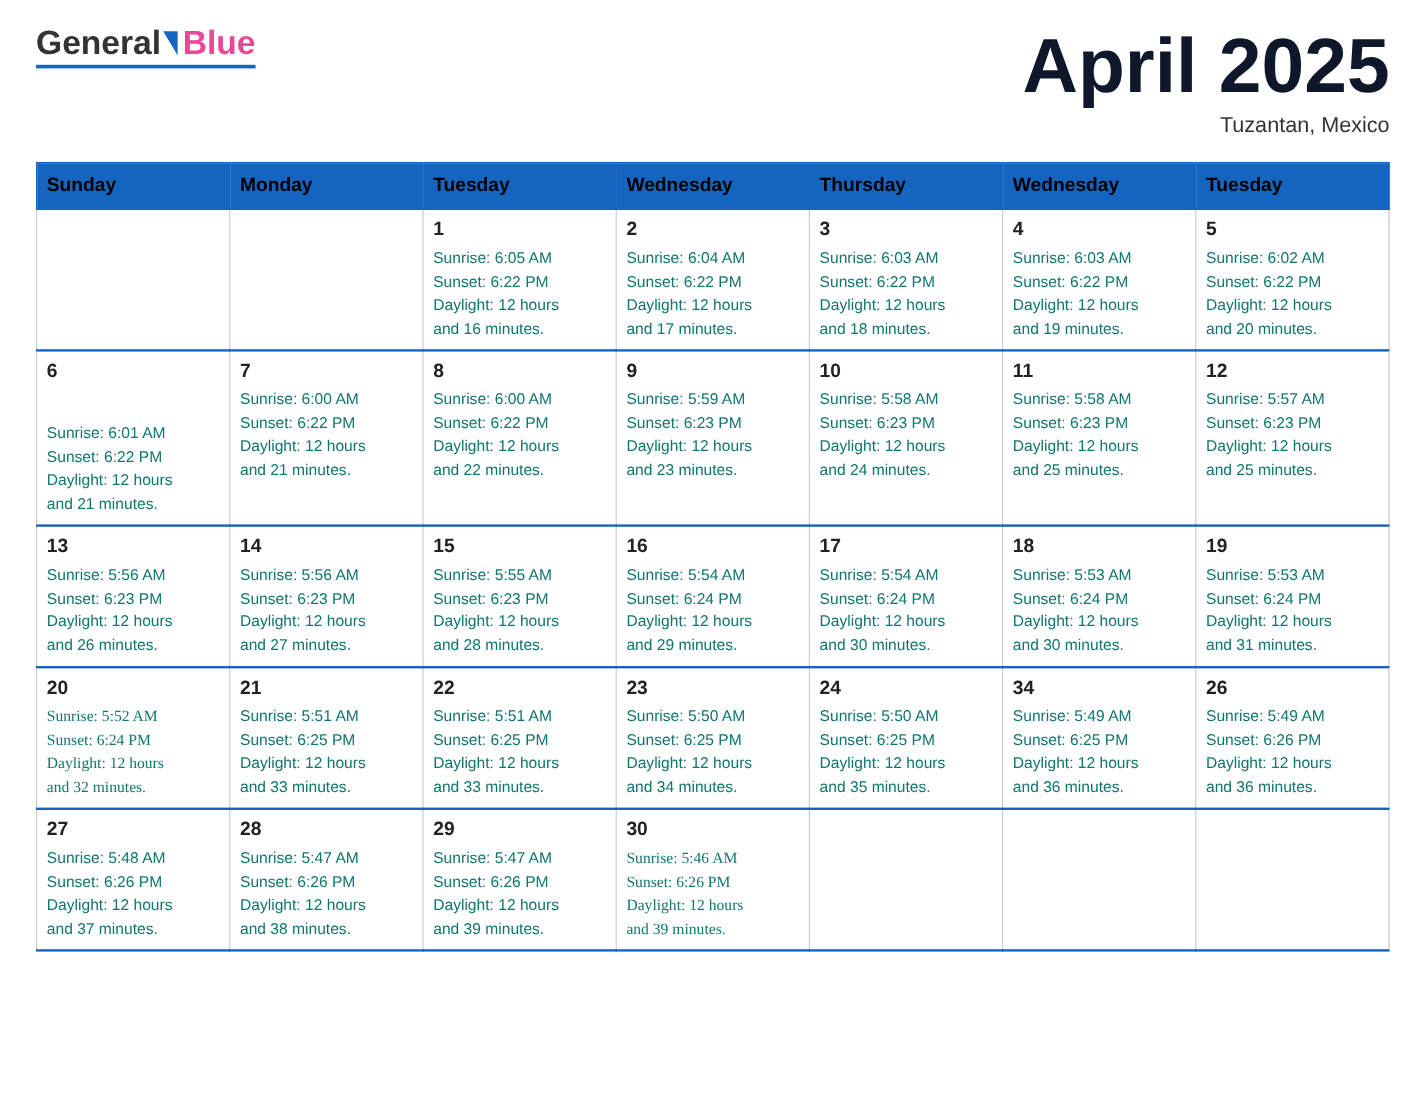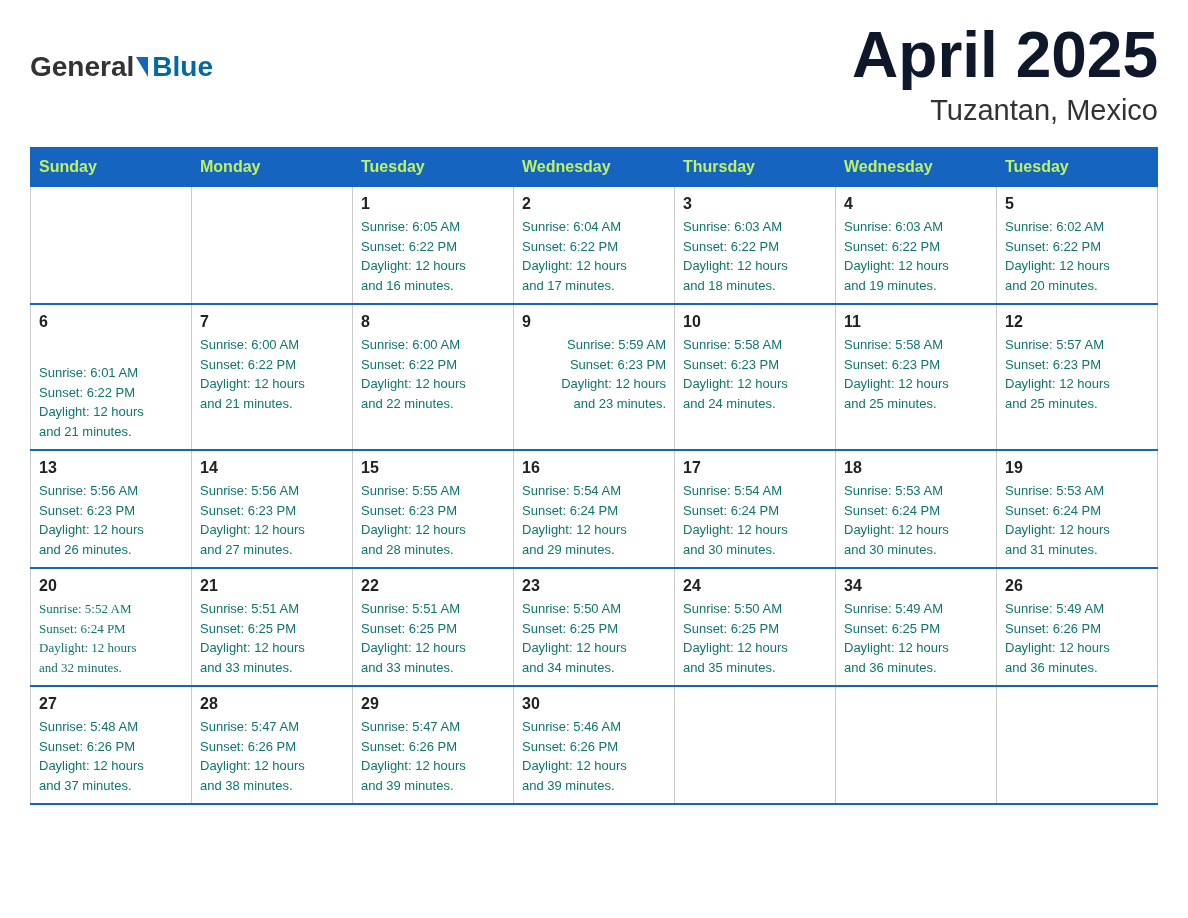--- a/index.html
+++ b/index.html
@@ -12,33 +12,32 @@
       padding: 20px 30px;
     }
     .header {
       display: flex;
       justify-content: space-between;
       align-items: flex-start;
       margin-bottom: 20px;
     }
     .logo {
       display: flex;
-      flex-direction: row;
+      flex-direction: column;
       align-items: center;
-      margin-top: 31px;
     }
     .logo-text {
       display: flex;
       align-items: center;
       font-size: 28px;
       font-weight: bold;
       color: #333;
     }
     .logo-general { color: #333; }
-    .logo-blue { color: #0369a1; }
+    .logo-blue { color: #ec4899; }
     .logo-triangle {
       width: 0;
       height: 0;
       border-left: 12px solid transparent;
       border-right: 0px solid transparent;
       border-top: 20px solid #1565c0;
       margin-left: 2px;
       margin-right: 4px;
     }
     .logo-line {
@@ -50,32 +49,32 @@
     .title-section {
       text-align: right;
     }
     .calendar-title {
       font-size: 64px;
       font-weight: bold;
       color: #0f172a;
       line-height: 1.1;
     }
     .calendar-subtitle {
-      font-size: 29px;
+      font-size: 18px;
       color: #333;
       margin-top: 4px;
     }
     .calendar {
       width: 100%;
       border-collapse: collapse;
       border: 1px solid #ccc;
     }
     .calendar thead tr th {
       background-color: #1565c0;
-      color: #bef264;
+      color: #000000;
       padding: 10px 8px;
       font-size: 16px;
       font-weight: bold;
       border: 1px solid #1565c0;
       text-align: left;
     }
     .calendar tbody tr td {
       width: calc(100% / 7);
       vertical-align: top;
       padding: 8px;
@@ -190,21 +189,21 @@
         </td>
         <td>
           <span class="day-num">8</span>
           <div class="day-info" style="white-space: pre-line;">Sunrise: 6:00 AM
 Sunset: 6:22 PM
 Daylight: 12 hours
 and 22 minutes.</div>
         </td>
         <td>
           <span class="day-num">9</span>
-          <div class="day-info" style="white-space: pre-line; text-align: right;">Sunrise: 5:59 AM
+          <div class="day-info" style="white-space: pre-line;">Sunrise: 5:59 AM
 Sunset: 6:23 PM
 Daylight: 12 hours
 and 23 minutes.</div>
         </td>
         <td>
           <span class="day-num">10</span>
           <div class="day-info" style="white-space: pre-line;">Sunrise: 5:58 AM
 Sunset: 6:23 PM
 Daylight: 12 hours
 and 24 minutes.</div>
@@ -343,21 +342,21 @@
         </td>
         <td>
           <span class="day-num">29</span>
           <div class="day-info" style="white-space: pre-line;">Sunrise: 5:47 AM
 Sunset: 6:26 PM
 Daylight: 12 hours
 and 39 minutes.</div>
         </td>
         <td>
           <span class="day-num">30</span>
-          <div class="day-info" style="white-space: pre-line;">Sunrise: 5:46 AM
+          <div class="day-info" style="white-space: pre-line; font-family: Liberation Serif, serif;">Sunrise: 5:46 AM
 Sunset: 6:26 PM
 Daylight: 12 hours
 and 39 minutes.</div>
         </td>
         <td class="empty"></td>
         <td class="empty"></td>
         <td class="empty"></td>
       </tr>
     </tbody>
 </table>

